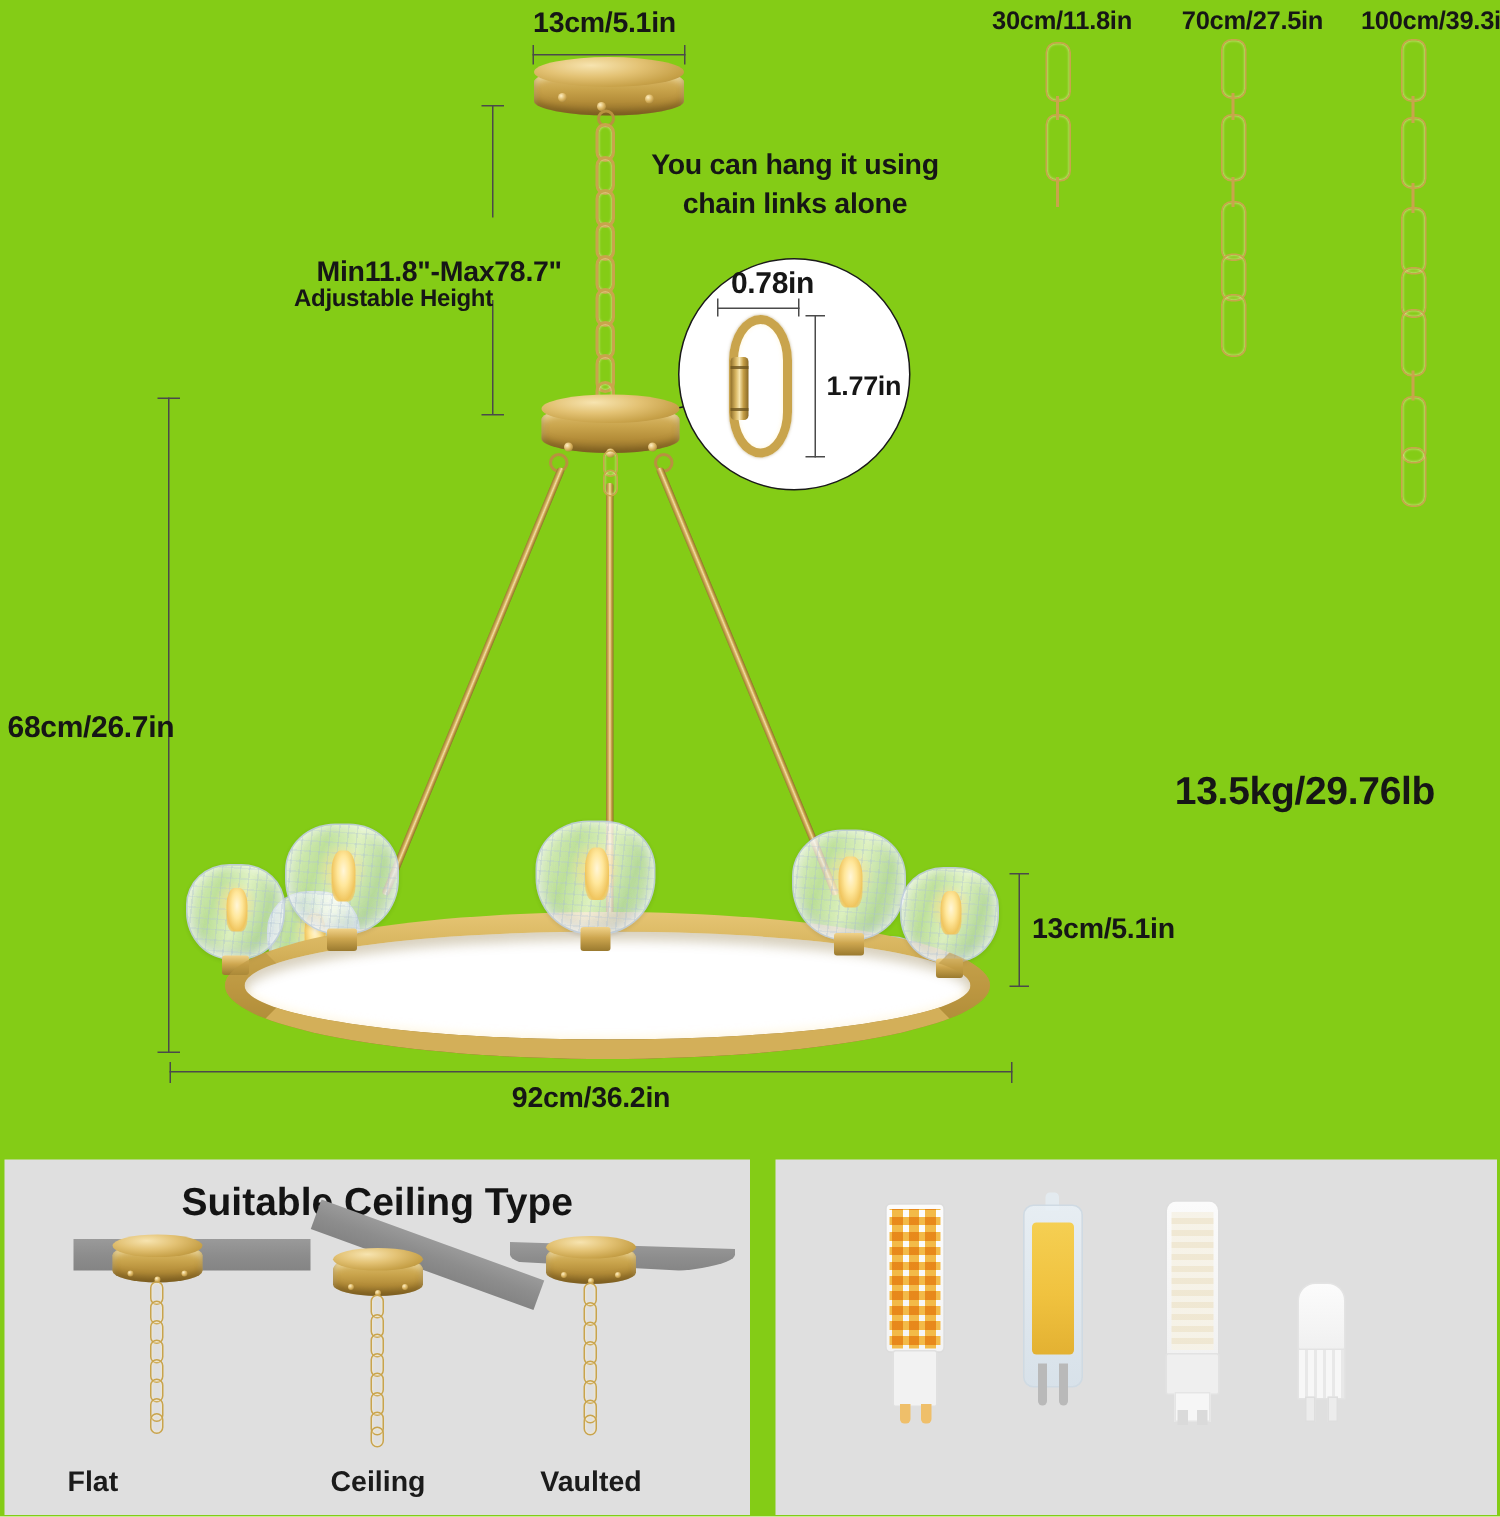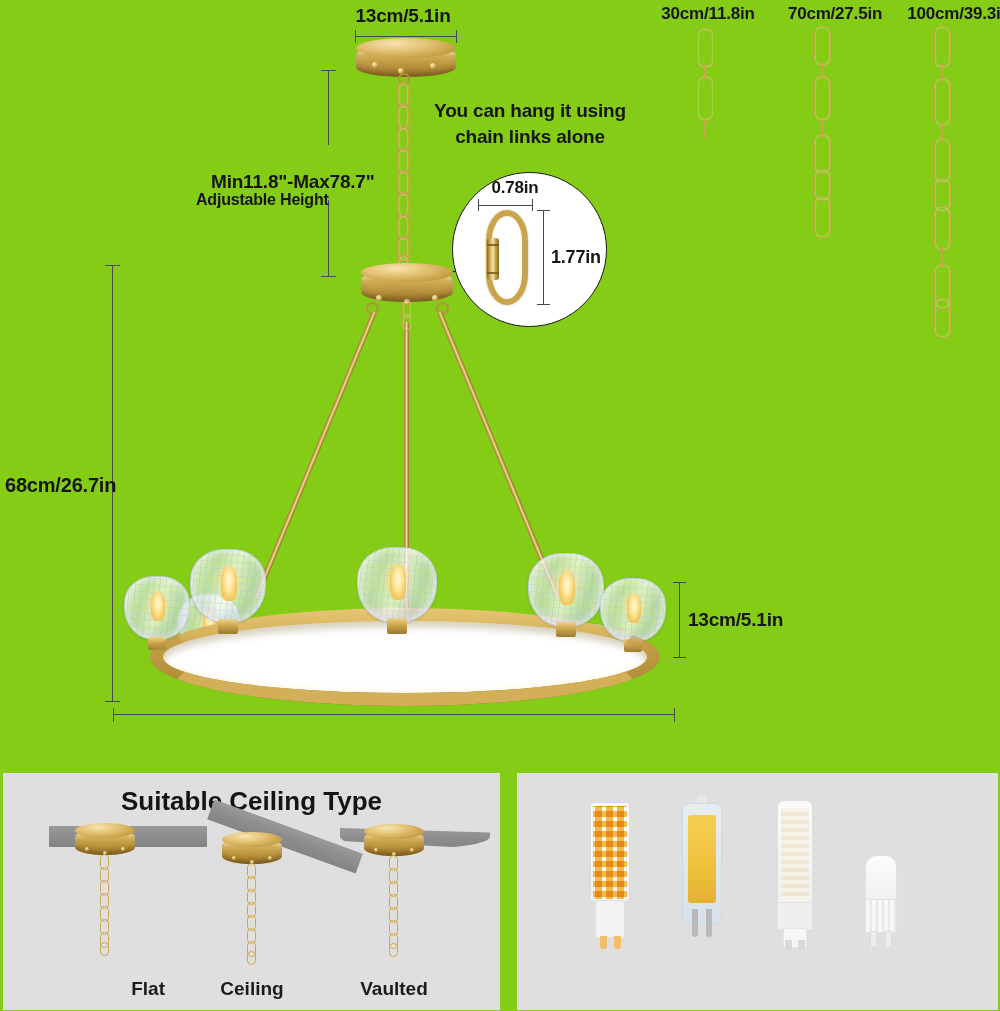--- a/index.html
+++ b/index.html
@@ -177,21 +177,21 @@
   <div class="tick-h" style="left:321px; top:276px; width:15px;"></div>
   <div class="lbl" style="left:196px; top:147px; font-size:16px;margin-top:44px;">Adjustable Height</div>
   <div class="lbl" style="left:211px; top:171px; font-size:19px;">Min11.8"-Max78.7"</div>
 
   <div class="lbl ctr" style="left:430px; top:126px; width:200px; font-size:19px;">chain links alone</div>
   <div class="lbl ctr" style="left:430px; top:100px; width:200px; font-size:19px;">You can hang it using</div>
 
   <div class="callout-leader" style="left:398px; top:283px; width:72px; transform:rotate(-12deg);"></div>
   <div class="callout" style="left:452px; top:172px; width:155px; height:155px;"></div>
 
-  <div class="lbl ctr" style="left:460px; top:178px; width:110px; font-size:17px;">0.78in</div>
+  <div class="lbl ctr" style="left:460px; top:178px; width:110px; font-size:20px;">0.78in</div>
   <div class="dim-h" style="left:478px; top:205px; width:55px;"></div>
   <div class="tick-v" style="left:478px; top:199px; height:12px;"></div>
   <div class="tick-v" style="left:532px; top:199px; height:12px;"></div>
 
   <div class="dim-v" style="left:543px; top:210px; height:95px;"></div>
   <div class="tick-h" style="left:537px; top:210px; width:13px;"></div>
   <div class="tick-h" style="left:537px; top:304px; width:13px;"></div>
   <div class="lbl" style="left:551px; top:247px; font-size:18px;">1.77in</div>
 
   <div class="carab-outer" style="left:486px; top:210px; width:42px; height:95px;"></div>
@@ -229,20 +229,21 @@
       <div class="clink thin" style="left:4px; top:152px; width:17px; height:34px;"></div>
       <div class="clink thin" style="left:4px; top:180px; width:17px; height:45px;"></div>
       <div class="clink thin" style="left:4px; top:238px; width:17px; height:45px;"></div>
       <div class="clink thin" style="left:4px; top:272px; width:17px; height:40px;"></div>
       <div style="position:absolute;left:11px;top:38px;width:2px;height:18px;background:#c9a44c;"></div>
       <div style="position:absolute;left:11px;top:96px;width:2px;height:20px;background:#c9a44c;"></div>
       <div style="position:absolute;left:11px;top:221px;width:2px;height:20px;background:#c9a44c;"></div>
     </div>
   </div>
 
+  <div class="lbl ctr" style="left:745px; top:512px; width:250px; font-size:26px;">13.5kg/29.76lb</div>
 
   <div class="dim-v" style="left:112px; top:265px; height:437px;"></div>
   <div class="tick-h" style="left:105px; top:265px; width:15px;"></div>
   <div class="tick-h" style="left:105px; top:701px; width:15px;"></div>
   <div class="lbl" style="left:5px; top:474px; font-size:20px;">68cm/26.7in</div>
 
   <div class="canopy" style="left:361px; top:270px; width:92px; height:32px;"></div>
   <div class="canopy-top" style="left:361px; top:263px; width:92px; height:19px;"></div>
   <div class="screw" style="left:376px; top:295px; width:6px; height:6px;"></div>
   <div class="screw" style="left:404px; top:299px; width:6px; height:6px;"></div>
@@ -317,20 +318,21 @@
               pointer-events:none;"></div>
 
   <div class="dim-v" style="left:679px; top:582px; height:76px;"></div>
   <div class="tick-h" style="left:673px; top:582px; width:13px;"></div>
   <div class="tick-h" style="left:673px; top:657px; width:13px;"></div>
   <div class="lbl" style="left:688px; top:609px; font-size:19px;">13cm/5.1in</div>
 
   <div class="dim-h" style="left:113px; top:714px; width:562px;"></div>
   <div class="tick-v" style="left:113px; top:708px; height:14px;"></div>
   <div class="tick-v" style="left:674px; top:708px; height:14px;"></div>
+  <div class="lbl ctr" style="left:294px; top:722px; width:200px; font-size:19px;">92cm/36.2in</div>
 
   <div class="panel" style="left:3px; top:773px; width:497px; height:237px;"></div>
 
   <div class="panel-title" style="left:3px; top:786px; width:497px; text-align:center; font-size:26px;">Suitable Ceiling Type</div>
 
   <div>
     <div class="ceil-slab" style="left:49px; top:826px; width:158px; height:21px;"></div>
     <div class="canopy" style="left:75px; top:829px; width:60px; height:26px;"></div>
     <div class="canopy-top" style="left:75px; top:823px; width:60px; height:15px;"></div>
     <div class="screw" style="left:85px; top:847px; width:4px; height:4px;"></div>
@@ -339,21 +341,21 @@
     <div style="position:absolute;left:98px;top:854px;width:14px;height:102px;">
       <div class="clink thin" style="left:2px; top:0px;  width:9px; height:16px;"></div>
       <div class="clink thin" style="left:2px; top:13px; width:9px; height:16px;"></div>
       <div class="clink thin" style="left:2px; top:26px; width:9px; height:16px;"></div>
       <div class="clink thin" style="left:2px; top:39px; width:9px; height:16px;"></div>
       <div class="clink thin" style="left:2px; top:52px; width:9px; height:16px;"></div>
       <div class="clink thin" style="left:2px; top:65px; width:9px; height:16px;"></div>
       <div class="clink thin" style="left:2px; top:78px; width:9px; height:16px;"></div>
       <div class="clink thin" style="left:2px; top:88px; width:9px; height:14px;"></div>
     </div>
-    <div class="cap-label" style="left:45px; top:978px; width:120px; text-align:right; font-size:19px;">Flat</div>
+    <div class="cap-label" style="left:45px; top:978px; width:120px; text-align:left; font-size:19px;">Flat</div>
   </div>
 
   <div>
     <div class="ceil-slab" style="left:206px; top:826px; width:158px; height:21px; transform:rotate(20deg); transform-origin:center;"></div>
     <div class="canopy" style="left:222px; top:838px; width:60px; height:26px;"></div>
     <div class="canopy-top" style="left:222px; top:832px; width:60px; height:15px;"></div>
     <div class="screw" style="left:232px; top:856px; width:4px; height:4px;"></div>
     <div class="screw" style="left:250px; top:860px; width:4px; height:4px;"></div>
     <div class="screw" style="left:268px; top:856px; width:4px; height:4px;"></div>
     <div style="position:absolute;left:245px;top:863px;width:14px;height:102px;">

